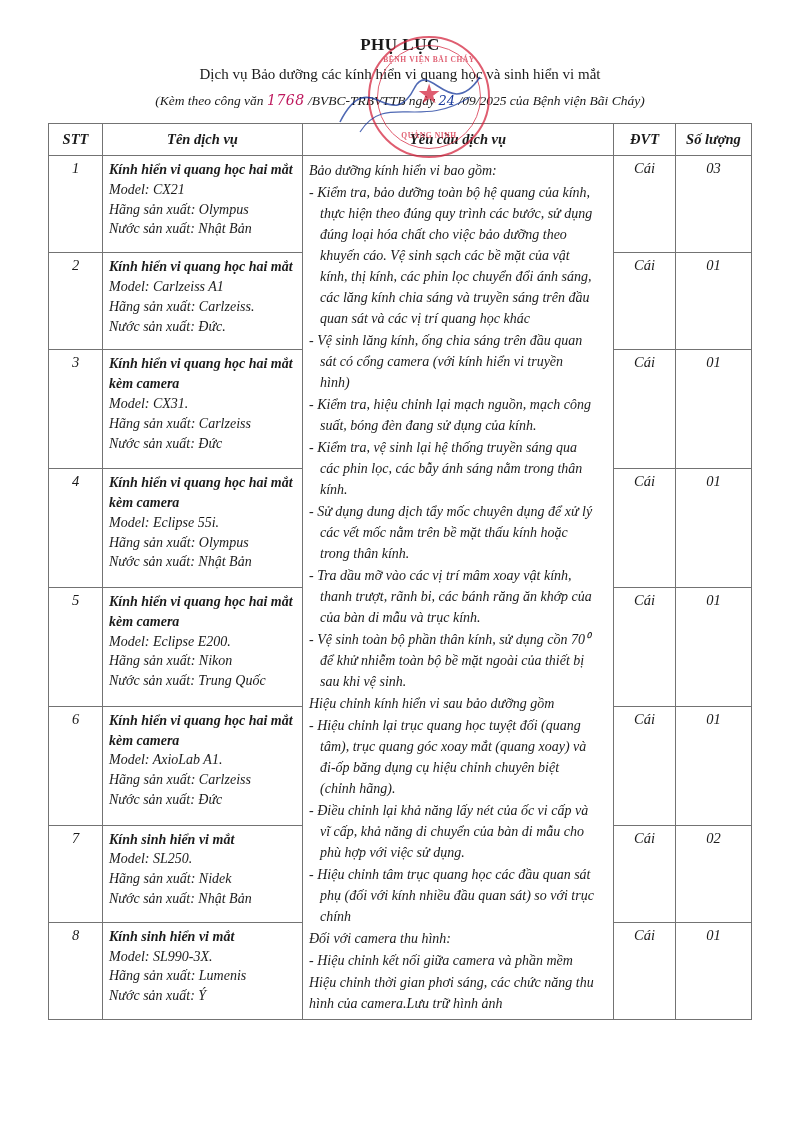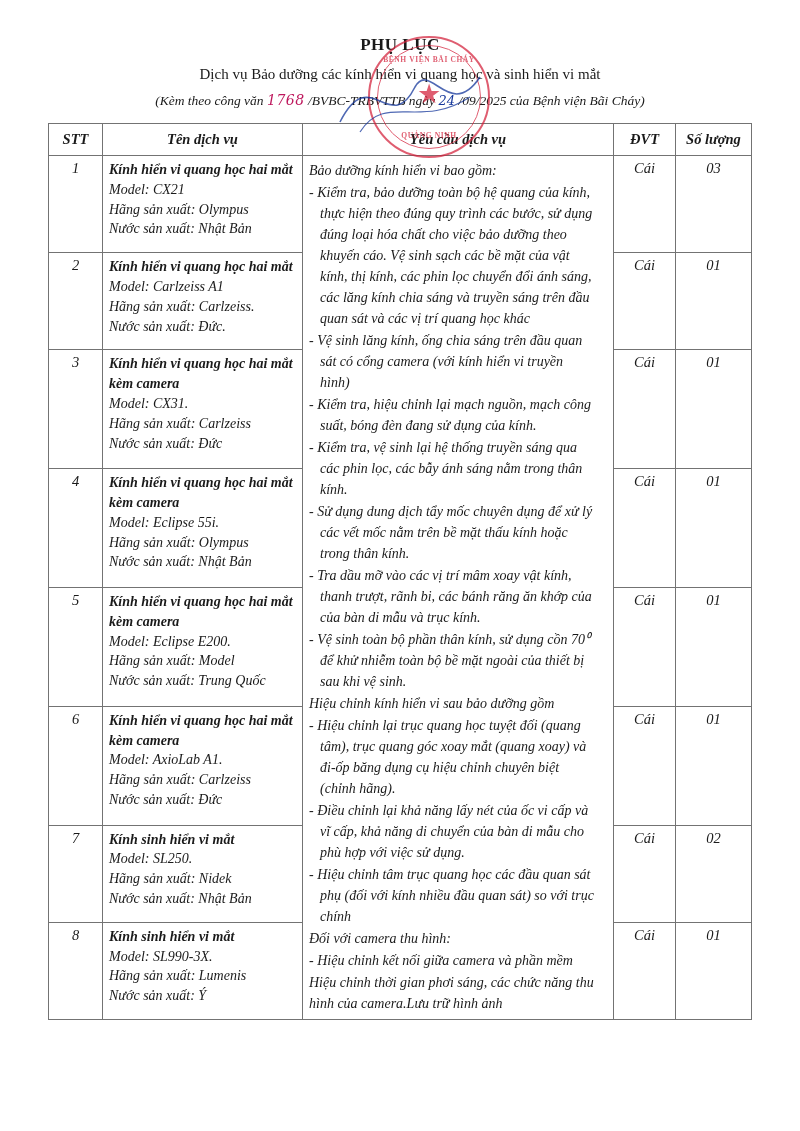--- a/index.html
+++ b/index.html
@@ -294,21 +294,21 @@
         </td>
         <td class="c-dvt">Cái</td>
         <td class="c-qty">01</td>
       </tr>
 
       <tr>
         <td class="c-stt">5</td>
         <td class="c-name">
           <div class="svc-title">Kính hiển vi quang học hai mắt kèm camera</div>
           <div>Model: Eclipse E200.</div>
-          <div>Hãng sản xuất: Model</div>
+          <div>Hãng sản xuất: Nikon</div>
           <div>Nước sản xuất: Trung Quốc</div>
         </td>
         <td class="c-dvt">Cái</td>
         <td class="c-qty">01</td>
       </tr>
 
       <tr>
         <td class="c-stt">6</td>
         <td class="c-name">
           <div class="svc-title">Kính hiển vi quang học hai mắt kèm camera</div>

